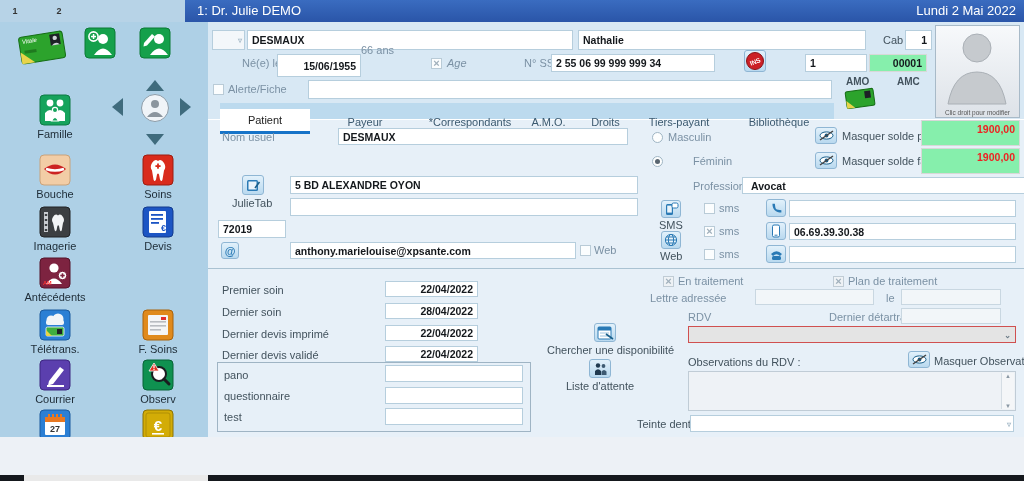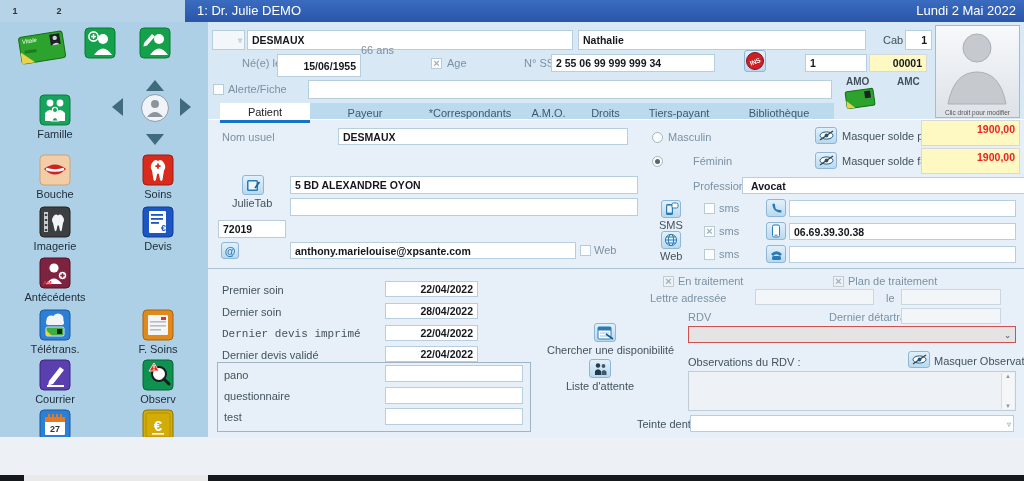--- a/index.html
+++ b/index.html
@@ -22,35 +22,35 @@
   .main-bg{position:absolute;left:208px;top:22px;width:816px;height:415px;background:#d8e8f4;}
   .panel{position:absolute;left:208px;top:119px;width:816px;height:149px;background:#e7f0f8;border-top:1px solid #ffffff;box-sizing:border-box;}
   .panel2{position:absolute;left:208px;top:268px;width:816px;height:169px;background:#e7f0f8;border-top:1px solid #aac2d2;box-sizing:border-box;}
   .bottom-strip{position:absolute;left:0;top:437px;width:1024px;height:38px;background:#edf1f6;}
   .taskbar{position:absolute;left:0;top:475px;width:1024px;height:6px;background:#15181d;}
   .taskbar .seg{position:absolute;left:24px;top:0;width:184px;height:6px;background:#e9e9e9;}
   
   .fld{position:absolute;background:#fff;border:1px solid #b6cedd;box-sizing:border-box;
        font-size:10.5px;font-weight:bold;color:#14181c;padding:0 4px;display:flex;align-items:center;overflow:hidden;white-space:nowrap;}
   .fld.r{justify-content:flex-end;}
-  .fld.gray{background:#fef9c3;border-color:#d8d8d8;}
+  .fld.gray{background:#86efac;border-color:#d8d8d8;}
   .fld.dis{background:#f2f6f9;border-color:#c9d7e1;}
   .fld.red{color:#ee2222;}
   .lbl{position:absolute;font-size:11px;color:#7b91a4;white-space:nowrap;}
   .lbl.d{color:#42525d;}
   .cb{position:absolute;width:11px;height:11px;background:#fbfdfe;border:1px solid #b9cbd7;box-sizing:border-box;
       font-size:11px;line-height:9px;text-align:center;color:#9fafbb;font-weight:bold;cursor:pointer;}
   .radio{position:absolute;width:11px;height:11px;border:1px solid #9fb5c4;border-radius:50%;background:#fdfefe;box-sizing:border-box;cursor:pointer;}
   .radio.sel::after{content:"";position:absolute;left:2px;top:2px;width:5px;height:5px;border-radius:50%;background:#596570;}
   .chev{position:absolute;font-size:8px;color:#a7bbc9;line-height:8px;}
   .icon-btn{position:absolute;background:linear-gradient(#e2f1fb,#b9d9ef);border:1px solid #8fb6d4;border-radius:3px;
             display:flex;align-items:center;justify-content:center;box-sizing:border-box;cursor:pointer;}
   
   .tabstrip{position:absolute;left:220px;top:103px;width:614px;height:16px;background:#bcdaee;}
-  .tab{position:absolute;top:0;height:20px;display:flex;align-items:center;justify-content:center;
+  .tab{position:absolute;top:6px;height:25px;display:flex;align-items:center;justify-content:center;
        font-size:11px;color:#3c5a70;cursor:pointer;box-sizing:border-box;text-align:center;}
   .tab.active{background:#fff;color:#222;border-bottom:3px solid #1673c8;font-weight:normal;}
   
   .photo{position:absolute;left:935px;top:25px;width:85px;height:93px;background:linear-gradient(#f7f9fb,#dde2e8);
          border:1px solid #a8bac8;box-sizing:border-box;cursor:pointer;}
   .photo .cap{position:absolute;left:0;right:0;bottom:1px;font-size:6.5px;color:#555;text-align:center;}
   .grpbox{position:absolute;border:1px solid #9fb4c4;box-sizing:border-box;}
   .ta{position:absolute;background:#eef2f6;border:1px solid #c0ccd6;box-sizing:border-box;}
   .sbar{position:absolute;right:1px;top:1px;bottom:1px;width:12px;background:#f4f6f8;border-left:1px solid #d5dde4;
         display:flex;flex-direction:column;justify-content:space-between;align-items:center;font-size:6px;color:#8a98a4;}
@@ -267,21 +267,21 @@
   </div>
   <div class="fld" style="left:247px;top:30px;width:326px;height:20px;">DESMAUX</div>
   <div class="fld" style="left:578px;top:30px;width:288px;height:20px;">Nathalie</div>
   <div class="lbl d" style="left:883px;top:34px;">Cab</div>
   <div class="fld r" style="left:905px;top:30px;width:27px;height:20px;">1</div>
 
   <div class="lbl" style="left:361px;top:44px;">66 ans</div>
   <div class="lbl" style="left:242px;top:57px;">Né(e) le</div>
   <div class="fld r" style="left:277px;top:54px;width:84px;height:23px;">15/06/1955</div>
   <div class="cb" style="left:431px;top:58px;">×</div>
-  <div class="lbl" style="left:447px;top:57px;">Age</div>
+  <div class="lbl" style="left:447px;top:57px;font-style:italic;">Age</div>
   <div class="lbl" style="left:524px;top:57px;">N° SS</div>
   <div class="fld" style="left:551px;top:54px;width:164px;height:18px;">2 55 06 99 999 999 34</div>
   <div class="icon-btn" style="left:744px;top:50px;width:22px;height:22px;">
     <svg width="20" height="20" viewBox="0 0 20 20">
       <circle cx="10" cy="10" r="8.5" fill="#cc2026" stroke="#8a1216"></circle>
       <text x="10" y="13" font-size="6.5" font-weight="bold" fill="#fff" text-anchor="middle" transform="rotate(-22 10 10)">INS</text>
     </svg>
   </div>
   <div class="fld" style="left:805px;top:54px;width:62px;height:18px;">1</div>
   <div class="fld r gray" style="left:869px;top:54px;width:58px;height:18px;">00001</div>
@@ -412,21 +412,21 @@
     </svg>
   </div>
   <div class="fld" style="left:789px;top:200px;width:227px;height:17px;"></div>
   <div class="fld" style="left:789px;top:223px;width:227px;height:17px;">06.69.39.30.38</div>
   <div class="fld" style="left:789px;top:246px;width:227px;height:17px;"></div>
 
   <div class="lbl d" style="left:222px;top:284px;">Premier soin</div>
   <div class="fld r" style="left:385px;top:281px;width:93px;height:16px;">22/04/2022</div>
   <div class="lbl d" style="left:222px;top:306px;">Dernier soin</div>
   <div class="fld r" style="left:385px;top:303px;width:93px;height:16px;">28/04/2022</div>
-  <div class="lbl d" style="left:222px;top:328px;font-family:Liberation Mono, monospace;">Dernier devis imprimé</div>
+  <div class="lbl d" style="left:222px;top:328px;">Dernier devis imprimé</div>
   <div class="fld r" style="left:385px;top:325px;width:93px;height:16px;">22/04/2022</div>
   <div class="lbl d" style="left:222px;top:349px;">Dernier devis validé</div>
   <div class="fld r" style="left:385px;top:346px;width:93px;height:16px;">22/04/2022</div>
 
   <div class="grpbox" style="left:217px;top:362px;width:314px;height:70px;"></div>
   <div class="lbl d" style="left:224px;top:369px;">pano</div>
   <div class="fld" style="left:385px;top:365px;width:138px;height:17px;"></div>
   <div class="lbl d" style="left:224px;top:390px;">questionnaire</div>
   <div class="fld" style="left:385px;top:387px;width:138px;height:17px;"></div>
   <div class="lbl d" style="left:224px;top:411px;">test</div>

